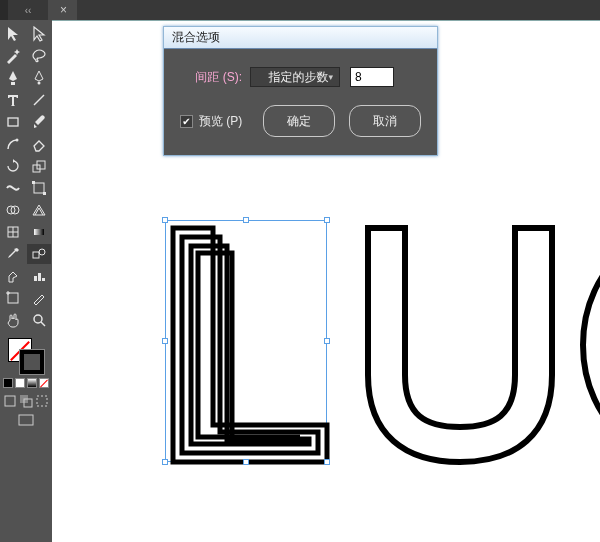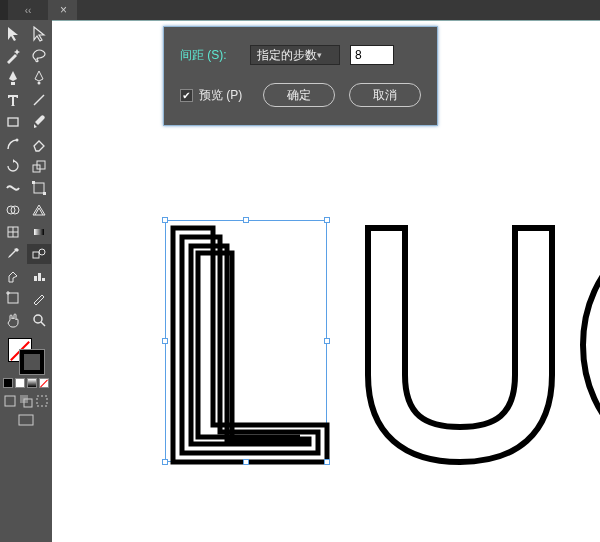--- a/index.html
+++ b/index.html
@@ -44,30 +44,30 @@
   .letter { position: absolute; }
   .L-outline { stroke:#000; stroke-width:5; fill:none; }
   .sel-box { position:absolute; border:1px solid #5aa0e6; }
   .anchor { position:absolute; width:6px; height:6px; background:#fff; border:1px solid #5aa0e6; transform: translate(-3px,-3px); }
 
   
   .dialog { position: absolute; left: 163px; top: 26px; width: 275px; background: #535353; border: 1px solid #93b7d6; box-shadow: 0 0 3px rgba(100,150,200,0.8); }
   .dlg-title { height: 22px; background: linear-gradient(#f7fbff,#d7e7f6); color: #222; font-size: 12px; display:flex; align-items:center; padding-left:8px; border-bottom:1px solid #6b8bb0; }
   .dlg-body { padding: 18px 16px 18px 16px; color: #e8e8e8; font-size: 12px; }
   .row { display:flex; align-items:center; margin-bottom: 14px; }
-  .row .lbl { width: 62px; text-align: left; margin-right: 8px; color: #5eead4; }
-  .select { flex: 0 0 90px; display:flex; align-items:center; justify-content:flex-start; background:#414141; border:1px solid #2a2a2a; height:20px; padding: 0 6px; color:#eee; font-size:12px; cursor:pointer;}
+  .row .lbl { width: 62px; text-align: right; margin-right: 8px; color: #f9a8d4; }
+  .select { flex: 0 0 90px; display:flex; align-items:center; justify-content:flex-end; background:#414141; border:1px solid #2a2a2a; height:20px; padding: 0 6px; color:#eee; font-size:12px; cursor:pointer;}
   .select .chev { font-size:9px; color:#ccc; }
   .num-input { width: 44px; height: 20px; margin-left: 10px; background:#fff; border:1px solid #222; color:#000; font-size:12px; padding:0 4px; }
   .orient-btn { width: 30px; height: 22px; background:#3a3a3a; border:1px solid #222; display:flex; align-items:center; justify-content:center; color:#ddd; font-size:12px; margin-right:4px; cursor:pointer;}
   .orient-btn.sel { background:#2c2c2c; border-color:#000; }
   .btn-row { display:flex; align-items:center; gap: 14px; margin-top: 18px; }
   .chk-wrap { display:flex; align-items:center; gap:6px; margin-right:auto;}
   .chk { width:13px; height:13px; background:#3a3a3a; border:1px solid #888; display:flex; align-items:center; justify-content:center; color:#fff; font-size:10px; }
-  .dlg-btn { width: 72px; height: 24px; border:1px solid #c9c9c9; border-radius: 12px; background:transparent; color:#eee; font-size:12px; cursor:pointer; display:flex; align-items:center; justify-content:center;}
+  .dlg-btn { width: 72px; height: 32px; border:1px solid #c9c9c9; border-radius: 12px; background:transparent; color:#eee; font-size:12px; cursor:pointer; display:flex; align-items:center; justify-content:center;}
 </style>
 </head>
 <body>
 
 <div class="tabbar">
   <div class="handle"></div>
   <div class="menu-chev">‹‹</div>
   <div class="tab">
     <span class="close">×</span>
   </div>
@@ -294,20 +294,23 @@
       <path d="M3 3 L3 150 C3 210 40 237 95 237 C150 237 187 210 187 150 L187 3 L150 3 L150 150 C150 190 130 202 95 202 C60 202 40 190 40 150 L40 3 Z" fill="none" stroke="#000" stroke-width="6"></path>
     </svg>
 
     <svg class="letter" style="left:410px; top:0;" width="120" height="240" viewBox="0 0 120 240">
       <path d="M120 20 C70 -10 3 40 3 120 C3 200 70 250 120 220 L120 185 C80 210 40 180 40 120 C40 60 80 30 120 55 Z" fill="none" stroke="#000" stroke-width="6"></path>
     </svg>
   </div>
 </div>
 
 <div class="dialog">
+  <div class="dlg-title">
+    <span>混合选项</span>
+  </div>
   <div class="dlg-body">
     <div class="row">
       <span class="lbl">间距 (S):</span>
       <div class="select">
         <span>指定的步数</span>
         <span class="chev">▾</span>
       </div>
       <input class="num-input" value="8" style="">
     </div>
     <div class="btn-row">

